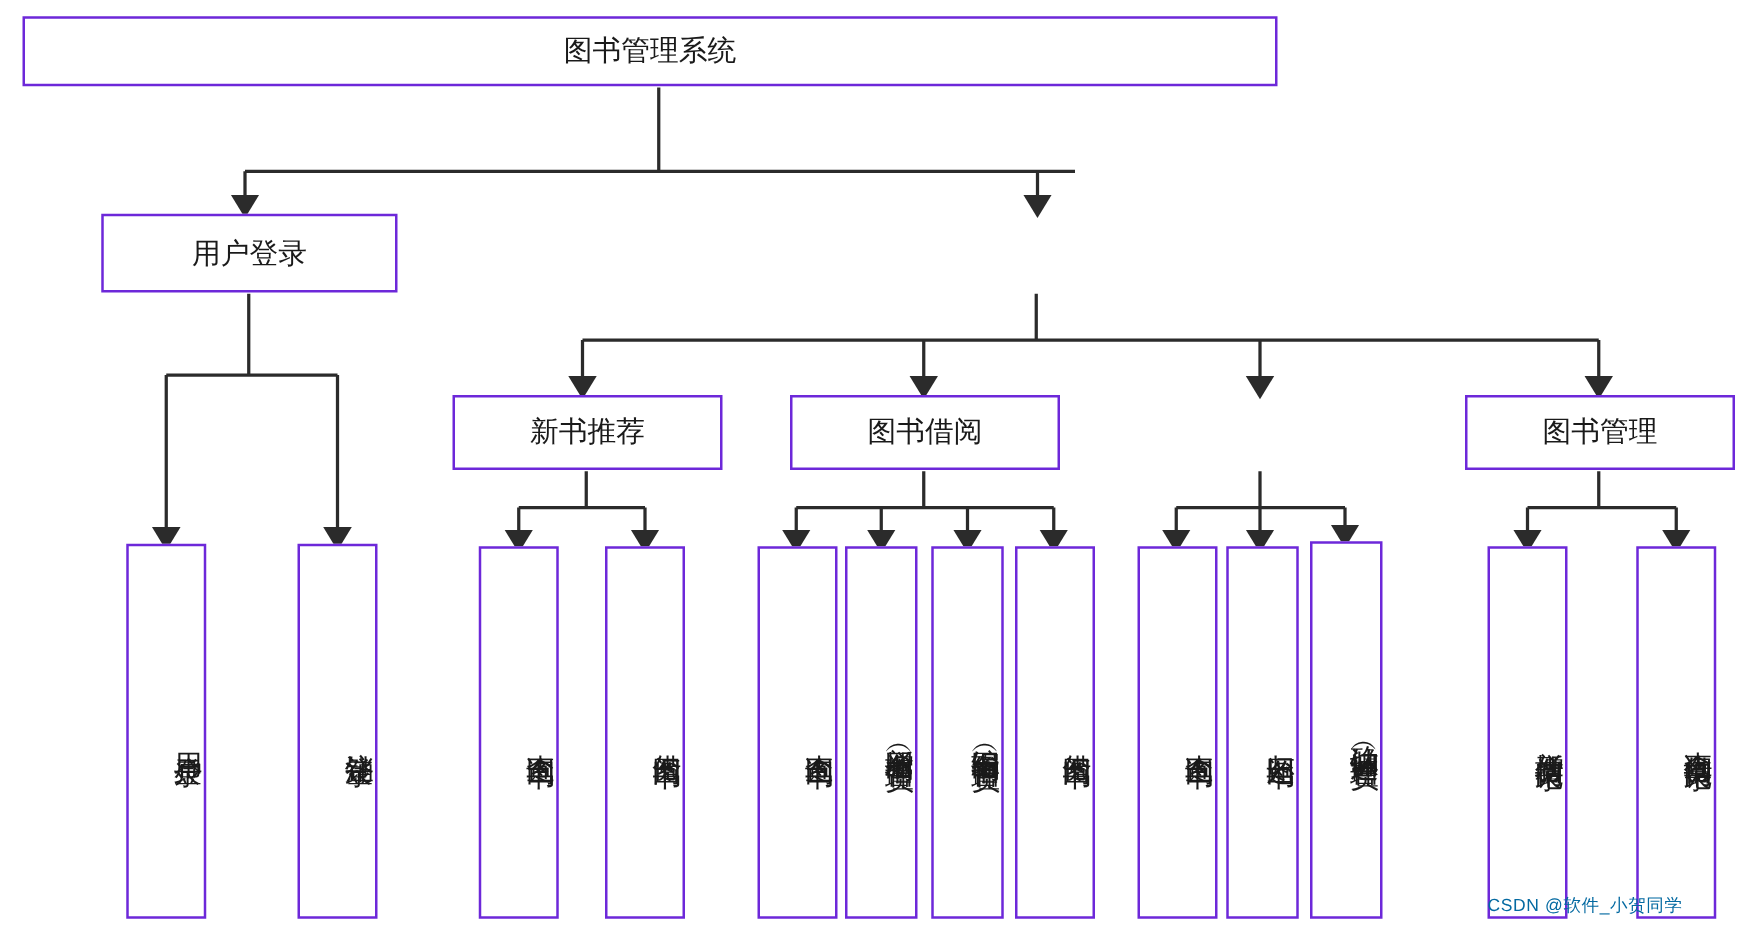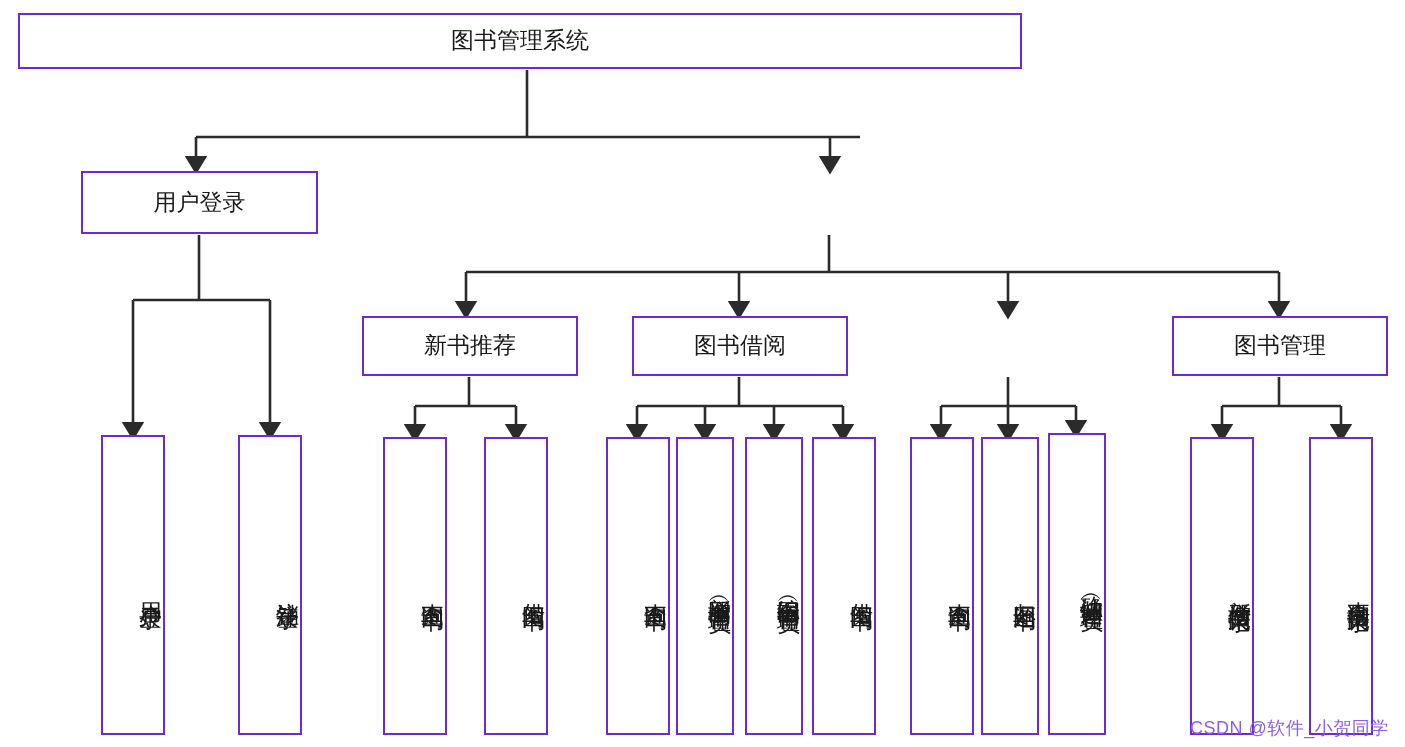--- a/index.html
+++ b/index.html
@@ -52,22 +52,22 @@
     font-size: 23px;
     letter-spacing: 2px;
   }
   .node.vert .vlabel {
     writing-mode: vertical-rl;
     text-orientation: upright;
     display: block;
   }
   .watermark {
     position: absolute;
-    font-size: 18px;
-    color: #8b5cf6;
+    font-size: 14px;
+    color: #0369a1;
     white-space: nowrap;
     letter-spacing: 0.5px;
     user-select: none;
   }
 </style>
 </head>
 <body>
 
 <div id="diagram-root">
 

